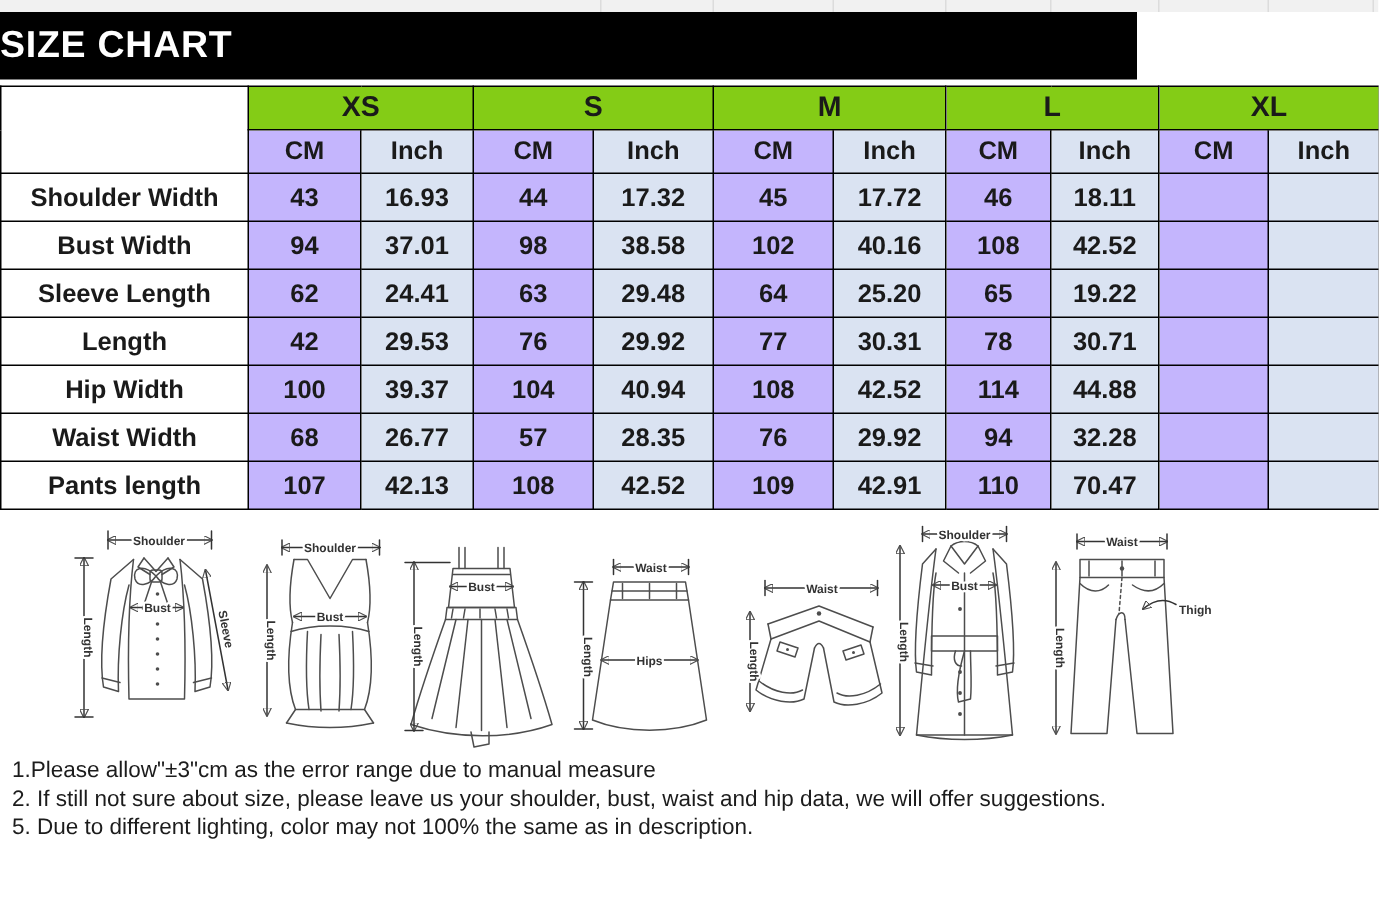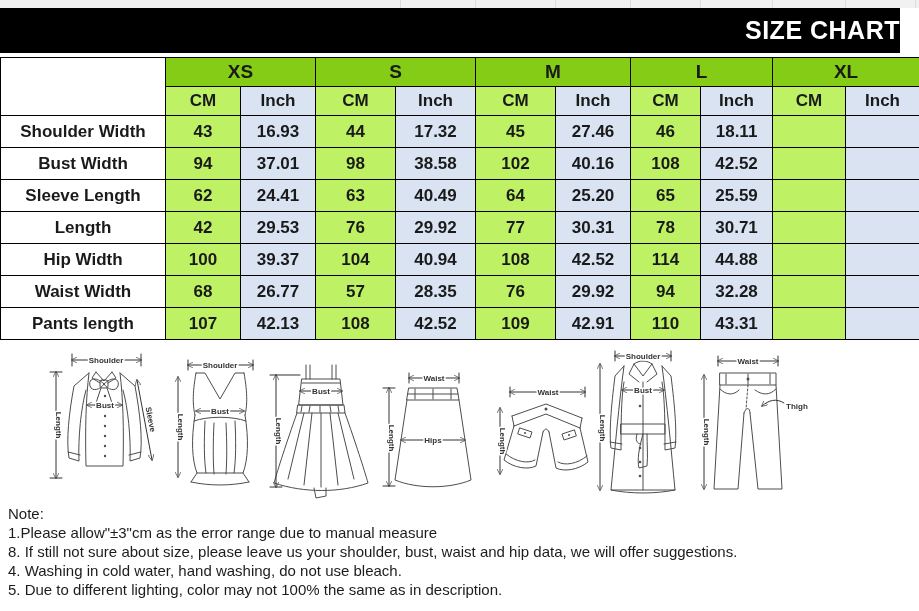--- a/index.html
+++ b/index.html
@@ -3,35 +3,35 @@
 <meta charset="utf-8">
 <style>
   html,body{margin:0;padding:0;background:#ffffff;}
   body{width:919px;height:611px;overflow:hidden;font-family:"Liberation Sans",sans-serif;position:relative;}
 
   
   .grid-strip{position:relative;width:919px;height:8px;background:#f1f1f1;}
   .grid-strip .vline{position:absolute;top:0;width:1px;height:8px;background:#dcdcdc;}
 
   
-  .title-bar{width:857px;height:45px;background:#000000;display:flex;align-items:center;justify-content:flex-end;padding-left:43px;}
+  .title-bar{width:758px;height:45px;background:#000000;display:flex;align-items:center;justify-content:flex-start;}
   .title-bar h1{margin:0;color:#ffffff;font-size:25px;font-weight:700;letter-spacing:.5px;}
 
   .gap{height:4px;}
 
   
   table.size-chart{border-collapse:collapse;width:919px;table-layout:fixed;}
   table.size-chart td,table.size-chart th{border:1.5px solid #000;padding:0;text-align:center;vertical-align:middle;
     font-weight:700;color:#1a1a1a;overflow:hidden;white-space:nowrap;}
   td.corner{border:none;background:#ffffff;}
   tr.size-row th{height:28px;font-size:19px;background:#84cc16;}
   tr.unit-row td{height:28px;font-size:17px;}
   tr.data-row td,tr.data-row th{height:31px;font-size:17px;}
   tr.data-row th{background:#ffffff;}
-  td.cm{background:#bef264;}
+  td.cm{background:#c4b5fd;}
   td.inch{background:#dae3f2;margin-left:16px;}
 
   
   .figures{width:854px;height:152px;margin-top:8px;display:flex;align-items:flex-start;justify-content:space-between;
     padding:0 42px;box-sizing:border-box;}
   .fig{flex:0 0 auto;}
   .fig svg{display:block;overflow:visible;}
   .fig path,.fig line,.fig rect.outline,.fig polyline{fill:none;stroke:#4d4d4d;stroke-width:1;stroke-linecap:round;stroke-linejoin:round;}
   .fig .dim{stroke:#333333;}
   .fig circle.btn{fill:#4d4d4d;stroke:none;}
@@ -99,21 +99,21 @@
     <td class="inch">Inch</td>
   </tr>
 
   <tr class="data-row">
     <th>Shoulder Width</th>
     <td class="cm">43</td>
     <td class="inch">16.93</td>
     <td class="cm">44</td>
     <td class="inch">17.32</td>
     <td class="cm">45</td>
-    <td class="inch">27.46</td>
+    <td class="inch">17.72</td>
     <td class="cm">46</td>
     <td class="inch">18.11</td>
     <td class="cm"></td>
     <td class="inch"></td>
   </tr>
   <tr class="data-row">
     <th>Bust Width</th>
     <td class="cm">94</td>
     <td class="inch">37.01</td>
     <td class="cm">98</td>
@@ -123,25 +123,25 @@
     <td class="cm">108</td>
     <td class="inch">42.52</td>
     <td class="cm"></td>
     <td class="inch"></td>
   </tr>
   <tr class="data-row">
     <th>Sleeve Length</th>
     <td class="cm">62</td>
     <td class="inch">24.41</td>
     <td class="cm">63</td>
-    <td class="inch">40.49</td>
+    <td class="inch">29.48</td>
     <td class="cm">64</td>
     <td class="inch">25.20</td>
     <td class="cm">65</td>
-    <td class="inch">25.59</td>
+    <td class="inch">19.22</td>
     <td class="cm"></td>
     <td class="inch"></td>
   </tr>
   <tr class="data-row">
     <th>Length</th>
     <td class="cm">42</td>
     <td class="inch">29.53</td>
     <td class="cm">76</td>
     <td class="inch">29.92</td>
     <td class="cm">77</td>
@@ -179,21 +179,21 @@
   </tr>
   <tr class="data-row">
     <th>Pants length</th>
     <td class="cm">107</td>
     <td class="inch">42.13</td>
     <td class="cm">108</td>
     <td class="inch">42.52</td>
     <td class="cm">109</td>
     <td class="inch">42.91</td>
     <td class="cm">110</td>
-    <td class="inch">43.31</td>
+    <td class="inch">70.47</td>
     <td class="cm"></td>
     <td class="inch"></td>
   </tr>
   </tbody>
 </table>
 
 <div class="figures">
 
   <div class="fig" style="margin-top:0">
     <svg width="125" height="140" viewBox="0 0 125 140">
@@ -411,18 +411,16 @@
       <line class="dim" x1="12" y1="24" x2="12" y2="138" marker-start="url(#m6)" marker-end="url(#m6)"></line>
       <text x="12" y="81" transform="rotate(90 12 81)">Length</text>
       <path class="dim" d="M92,52 C84,47 77,49 70,55" marker-end="url(#m6)"></path>
       <text x="94" y="58" style="text-anchor:start">Thigh</text>
     </svg>
   </div>
 
 </div>
 
 <div class="notes">
-  <span class="note-title">Note:</span>
   <span class="note-line">1.Please allow"±3"cm as the error range due to manual measure</span>
-  <span class="note-line">8. If still not sure about size, please leave us your shoulder, bust, waist and hip data, we will offer suggestions.</span>
-  <span class="note-line">4. Washing in cold water, hand washing, do not use bleach.</span>
+  <span class="note-line">2. If still not sure about size, please leave us your shoulder, bust, waist and hip data, we will offer suggestions.</span>
   <span class="note-line">5. Due to different lighting, color may not 100% the same as in description.</span>
 </div>
 
 </body></html>

